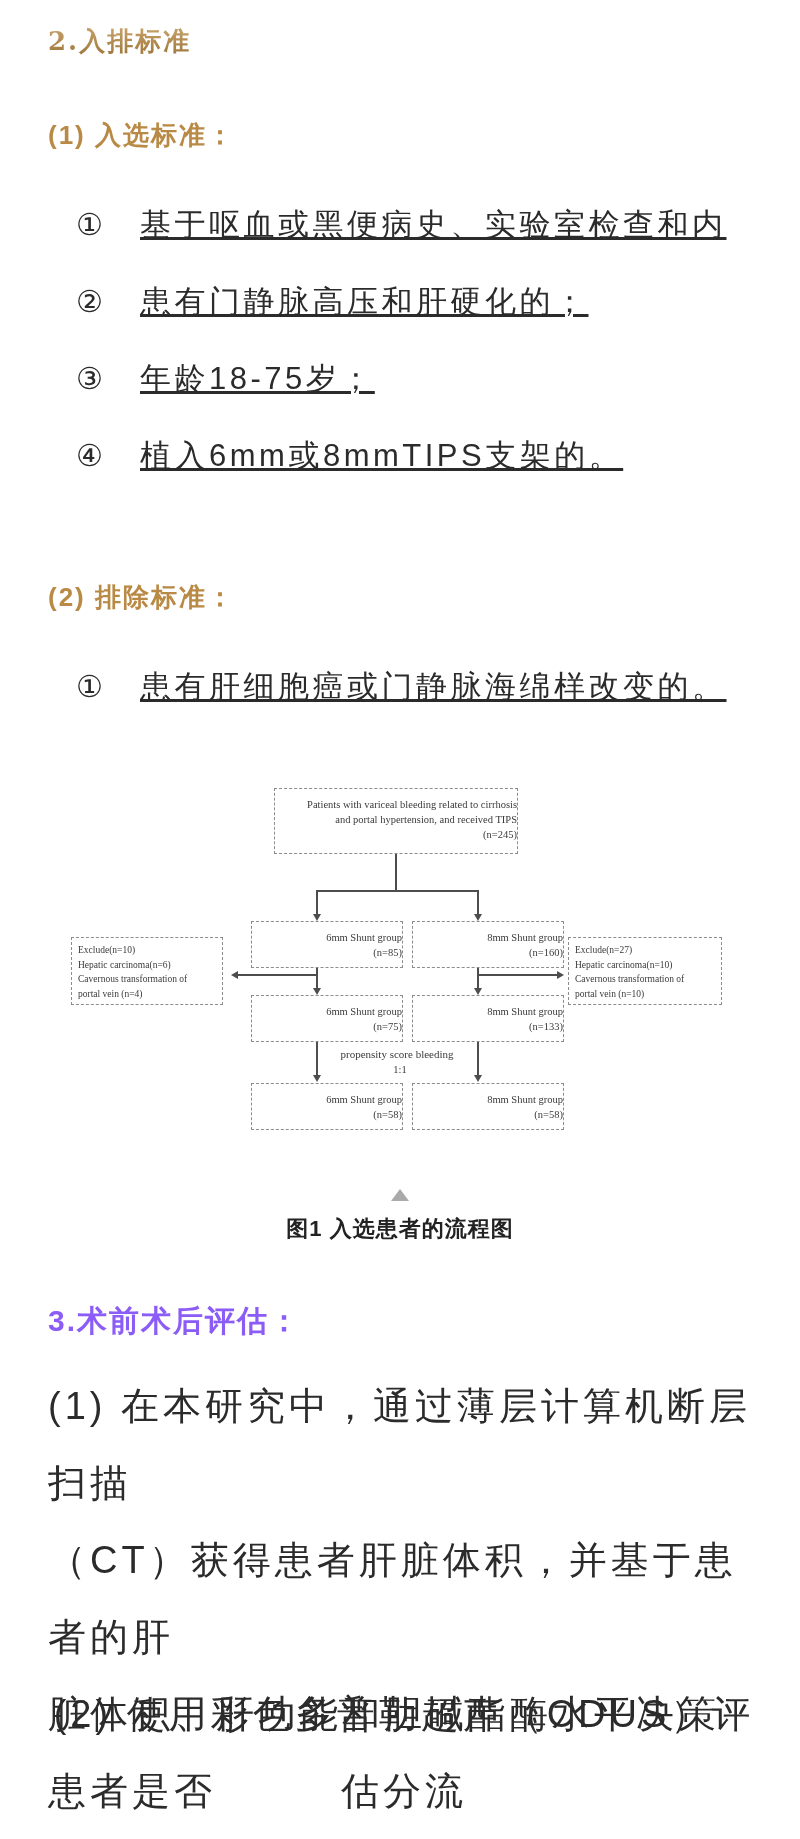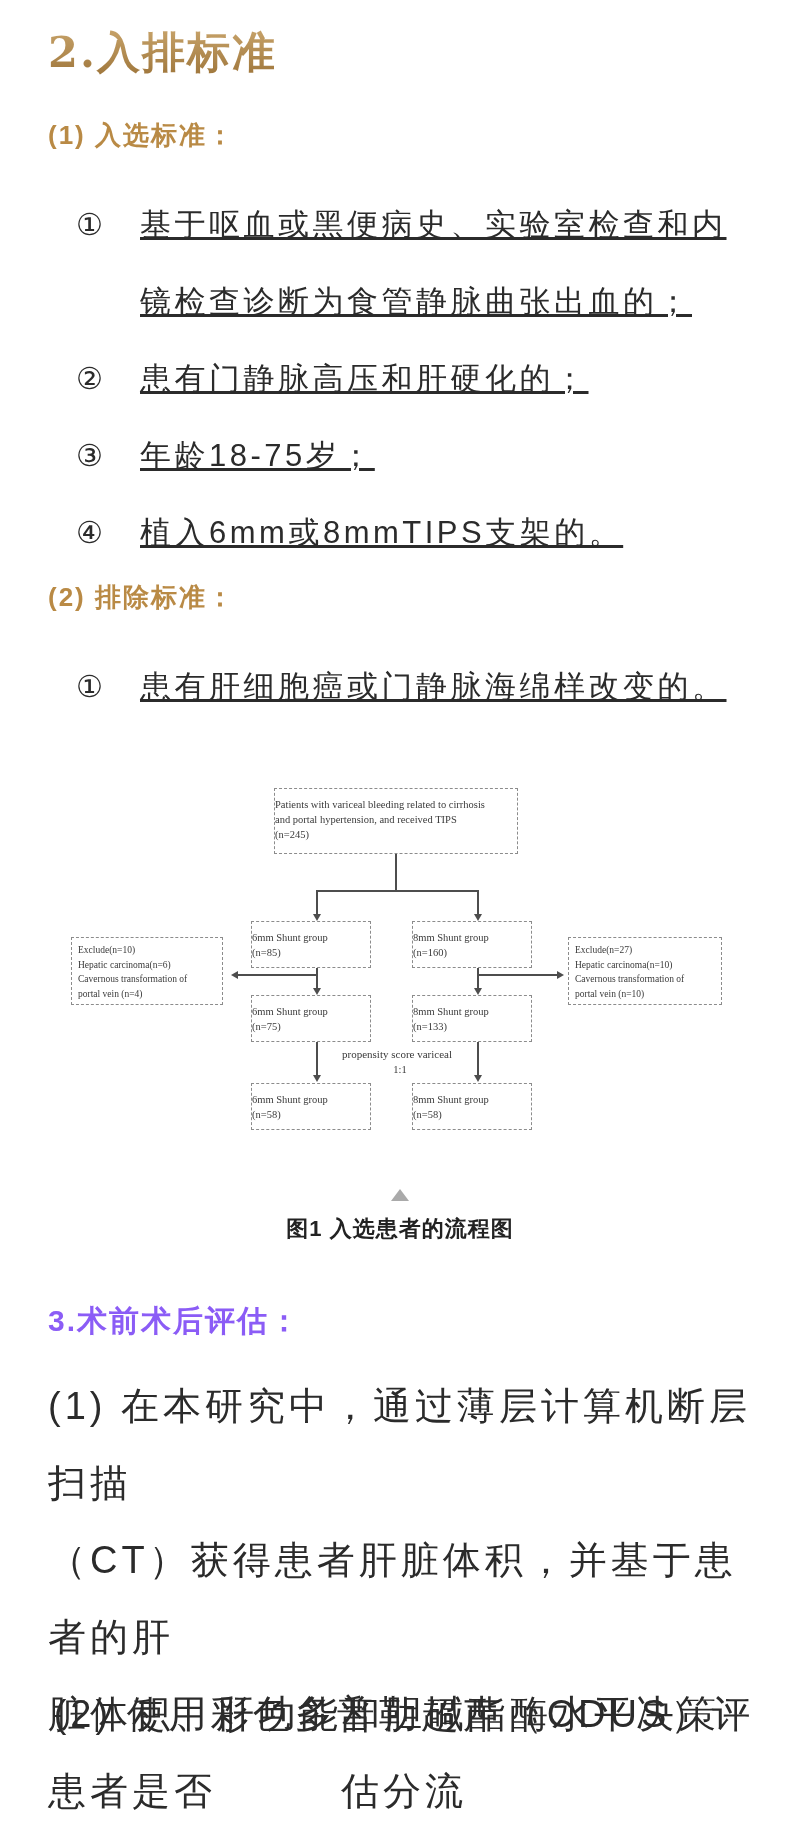--- a/index.html
+++ b/index.html
@@ -4,21 +4,21 @@
 <style>
   html,body{margin:0;padding:0;background:#ffffff;}
   .page{
     position:relative;width:800px;height:1839px;background:#ffffff;overflow:hidden;
     font-family:"Liberation Sans","DejaVu Sans",sans-serif;color:#232323;
   }
   
   .doc-title{
     position:absolute;left:48px;top:24px;
     font-family:"DejaVu Serif","Liberation Serif",serif;
-    font-size:43px;font-weight:700;letter-spacing:2px;color:#b1884a;
+    font-size:26px;font-weight:700;letter-spacing:2px;color:#b1884a;
   }
   @supports ((-webkit-background-clip:text) or (background-clip:text)){
     .doc-title{
       background:linear-gradient(180deg,#cba76e 0%,#9a7136 100%);
       -webkit-background-clip:text;background-clip:text;color:transparent;
     }
   }
   .sub-heading{
     position:absolute;left:48px;font-size:26px;font-weight:700;
     color:#b98a45;letter-spacing:2px;
@@ -40,26 +40,26 @@
   }
   .num-text{font-size:31px;line-height:77px;letter-spacing:3.5px;color:#2b2b2b;width:622px;}
   .num-text .line{display:block;text-decoration:underline;}
   
   .figure{
     position:absolute;left:60px;top:780px;width:680px;height:360px;
     filter:blur(0.4px);
   }
   .fbox{
     position:absolute;box-sizing:border-box;border:1px dashed #8c8c8c;
-    background:#fff;color:#3a3a3a;text-align:left;
+    background:#fff;color:#3a3a3a;text-align:right;
     font-family:"Liberation Serif","DejaVu Serif",serif;
   }
   .fbox .fline{display:block;}
   .fbox-top{left:214px;top:8px;width:244px;height:66px;font-size:10.5px;line-height:15px;padding-top:8px;}
-  .fbox-group{width:120px;height:47px;font-size:10.5px;line-height:15px;padding-top:8px;}
+  .fbox-group{width:152px;height:47px;font-size:10.5px;line-height:15px;padding-top:8px;}
   .g-r2l{left:191px;top:141px;}
   .g-r2r{left:352px;top:141px;}
   .g-r3l{left:191px;top:215px;}
   .g-r3r{left:352px;top:215px;}
   .g-r4l{left:191px;top:303px;}
   .g-r4r{left:352px;top:303px;}
   .fbox-exclude{
     top:157px;width:152px;height:68px;font-size:9.5px;line-height:14.5px;
     text-align:left;padding:5px 0 0 6px;
   }
@@ -115,21 +115,20 @@
 
   <div class="doc-title">2.入排标准</div>
 
   <div class="sub-heading sub1">(1) 入选标准：</div>
 
   <div class="num-list list1">
     <div class="num-item">
       <span class="num-marker">①</span>
       <span class="num-text">
         <span class="line">基于呕血或黑便病史、实验室检查和内</span>
-        <span class="line">镜检查诊断为食管静脉曲张出血的；</span>
       </span>
     </div>
     <div class="num-item">
       <span class="num-marker">②</span>
       <span class="num-text">
         <span class="line">患有门静脉高压和肝硬化的；</span>
       </span>
     </div>
     <div class="num-item">
       <span class="num-marker">③</span>
@@ -208,21 +207,21 @@
     </div>
     <div class="fbox fbox-group g-r3r">
       <span class="fline">8mm Shunt group</span>
       <span class="fline">(n=133)</span>
     </div>
 
     <div class="fline-seg" style="left:256px;top:262px;width:2px;height:33px;"></div>
     <div class="fline-seg" style="left:417px;top:262px;width:2px;height:33px;"></div>
     <div class="arrow-down" style="left:253px;top:295px;"></div>
     <div class="arrow-down" style="left:414px;top:295px;"></div>
-    <div class="psm-label">propensity score variceal</div>
+    <div class="psm-label">propensity score bleeding</div>
     <div class="psm-ratio">1:1</div>
 
     <div class="fbox fbox-group g-r4l">
       <span class="fline">6mm Shunt group</span>
       <span class="fline">(n=58)</span>
     </div>
     <div class="fbox fbox-group g-r4r">
       <span class="fline">8mm Shunt group</span>
       <span class="fline">(n=58)</span>
     </div>

